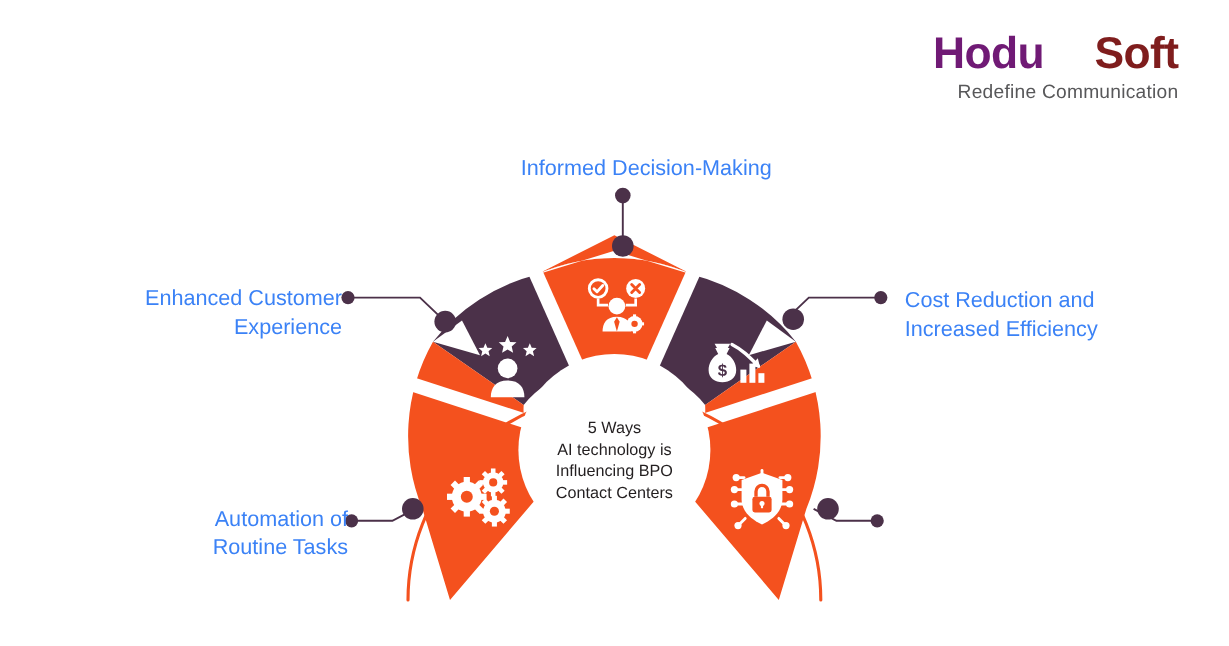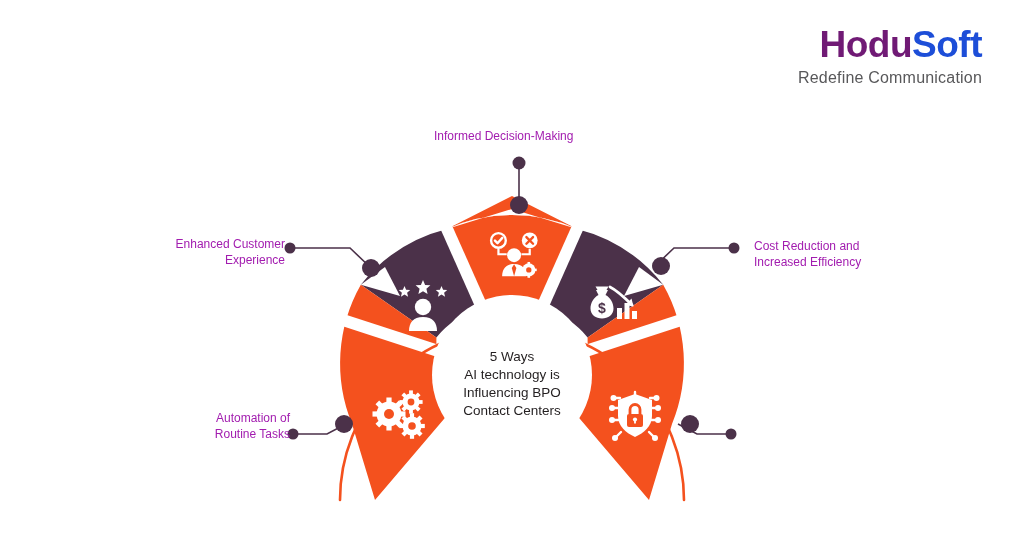--- a/index.html
+++ b/index.html
@@ -25,21 +25,21 @@
     text-align: right;
     line-height: 1;
   }
   #logo .wordmark {
     font-size: 37px;
     font-weight: bold;
     letter-spacing: -0.5px;
     white-space: nowrap;
   }
   #logo .wm-hodu { color: #701a75; }
-  #logo .wm-soft { color: #1d4ed8; }
+  #logo .wm-soft { color: #7f1d1d; margin-left: 42px; }
   #logo .tagline {
     margin-top: 7px;
     font-size: 16px;
     color: #58585a;
     letter-spacing: 0.2px;
     white-space: nowrap;
   }
 
   
   #stage {
@@ -51,32 +51,32 @@
   }
   #diagram-svg {
     position: absolute;
     left: 0;
     top: 0;
   }
 
   
   .callout {
     position: absolute;
-    font-size: 12px;
+    font-size: 18px;
     line-height: 1.35;
-    color: #a21caf;
+    color: #3b82f6;
     white-space: pre-line;
   }
   .callout.right-align { text-align: right; }
   .callout.left-align  { text-align: left; }
 
   #label-informed { left: 434px; top: 128px; text-align: left; }
   #label-experience { left: 110px; top: 236px; width: 175px; }
   #label-cost { left: 754px; top: 238px; width: 200px; }
-  #label-automation { left: 115px; top: 410px; width: 175px; }
+  #label-automation { left: 115px; top: 420px; width: 175px; }
   #label-security { left: 754px; top: 422px; width: 200px; }
 </style>
 </head>
 <body>
 
 <div id="logo">
   <div class="wordmark"><span class="wm-hodu">Hodu</span><span class="wm-soft">Soft</span></div>
   <div class="tagline">Redefine Communication</div>
 </div>
 

